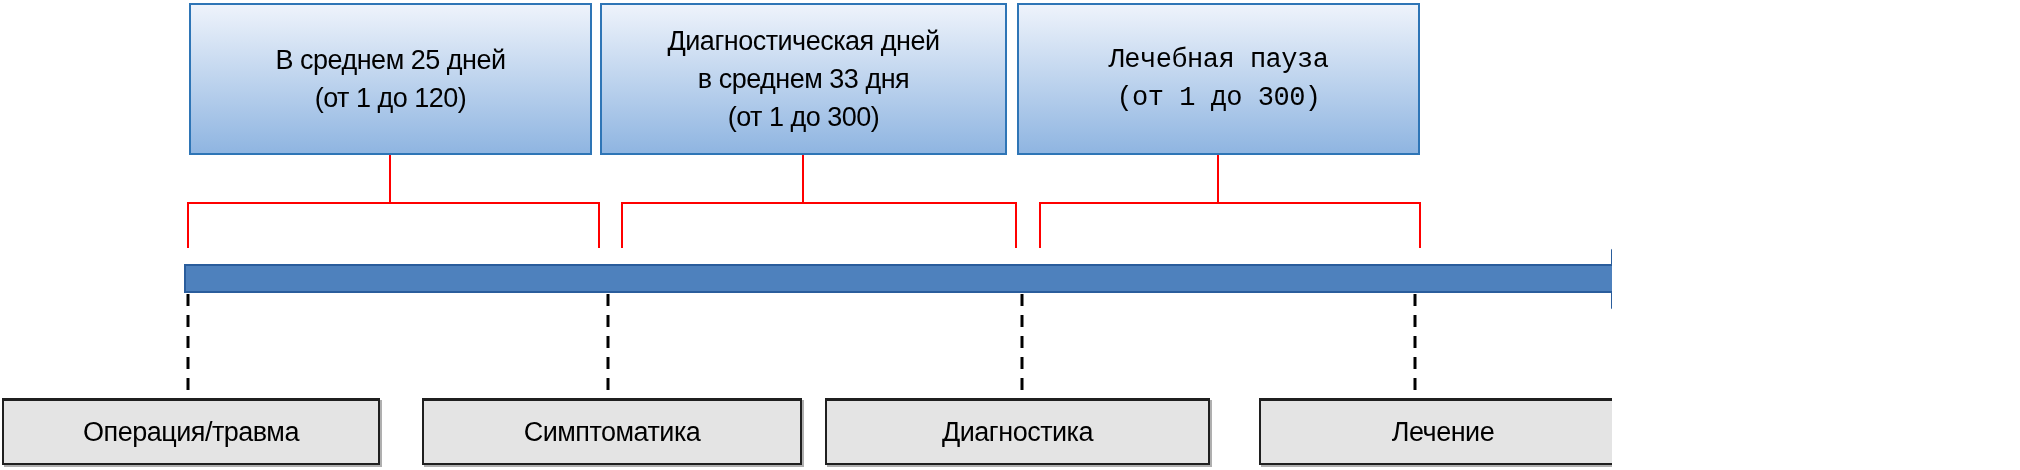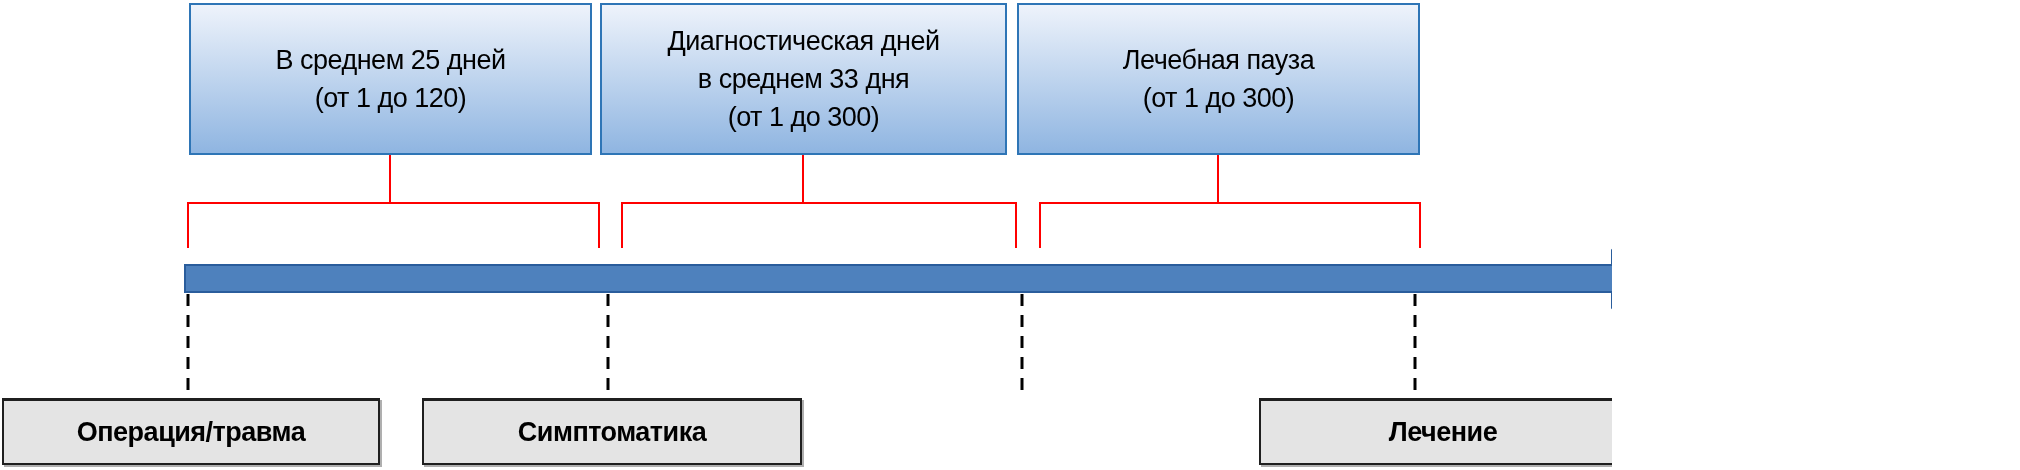--- a/index.html
+++ b/index.html
@@ -16,37 +16,37 @@
 
   .top-box{
     position:absolute;top:3px;height:152px;box-sizing:border-box;
     border:2px solid var(--box-border);
     background:linear-gradient(to bottom,var(--box-fill-top) 0%,var(--box-fill-bottom) 100%);
     display:flex;flex-direction:column;align-items:center;justify-content:center;
     font-size:27px;line-height:38px;color:#000;text-align:center;letter-spacing:-0.5px;
   }
   #top-box-1{left:189px;width:403px;}
   #top-box-2{left:600px;width:407px;}
-  #top-box-3{left:1017px;width:403px;}
+  #top-box-3{left:1017px;width:403px;font-family:Liberation Mono, monospace;}
 
   .outcome-box{
     position:absolute;left:1645px;top:244px;width:370px;height:69px;box-sizing:border-box;
     border:2px solid var(--box-border);
     background:linear-gradient(to bottom,var(--outcome-fill-top) 0%,var(--outcome-fill-bottom) 100%);
     display:flex;align-items:center;justify-content:center;
     font-size:30px;color:#000;letter-spacing:-0.5px;
   }
 
   .stage-box{
     position:absolute;top:398px;height:67px;box-sizing:border-box;
     border:2px solid var(--gray-border);border-top-width:3px;
     background:var(--gray-fill);
     box-shadow:2px 2px 0 rgba(110,110,110,0.55);
     display:flex;align-items:center;justify-content:center;
-    font-size:27px;color:#000;letter-spacing:-0.5px;font-weight:bold;
+    font-size:27px;color:#000;letter-spacing:-0.5px;
   }
   #stage-box-1{left:2px;width:378px;}
   #stage-box-2{left:422px;width:380px;}
   #stage-box-3{left:825px;width:385px;}
   #stage-box-4{left:1259px;width:368px;}
 </style>
 </head>
 <body>
 
 <div class="canvas">
@@ -86,17 +86,20 @@
   <div class="outcome-box">
     <span>Исход</span>
   </div>
 
   <div class="stage-box" id="stage-box-1">
     <span>Операция/травма</span>
   </div>
   <div class="stage-box" id="stage-box-2">
     <span>Симптоматика</span>
   </div>
+  <div class="stage-box" id="stage-box-3">
+    <span>Диагностика</span>
+  </div>
   <div class="stage-box" id="stage-box-4">
     <span>Лечение</span>
   </div>
 
 </div>
 
 </body></html>

